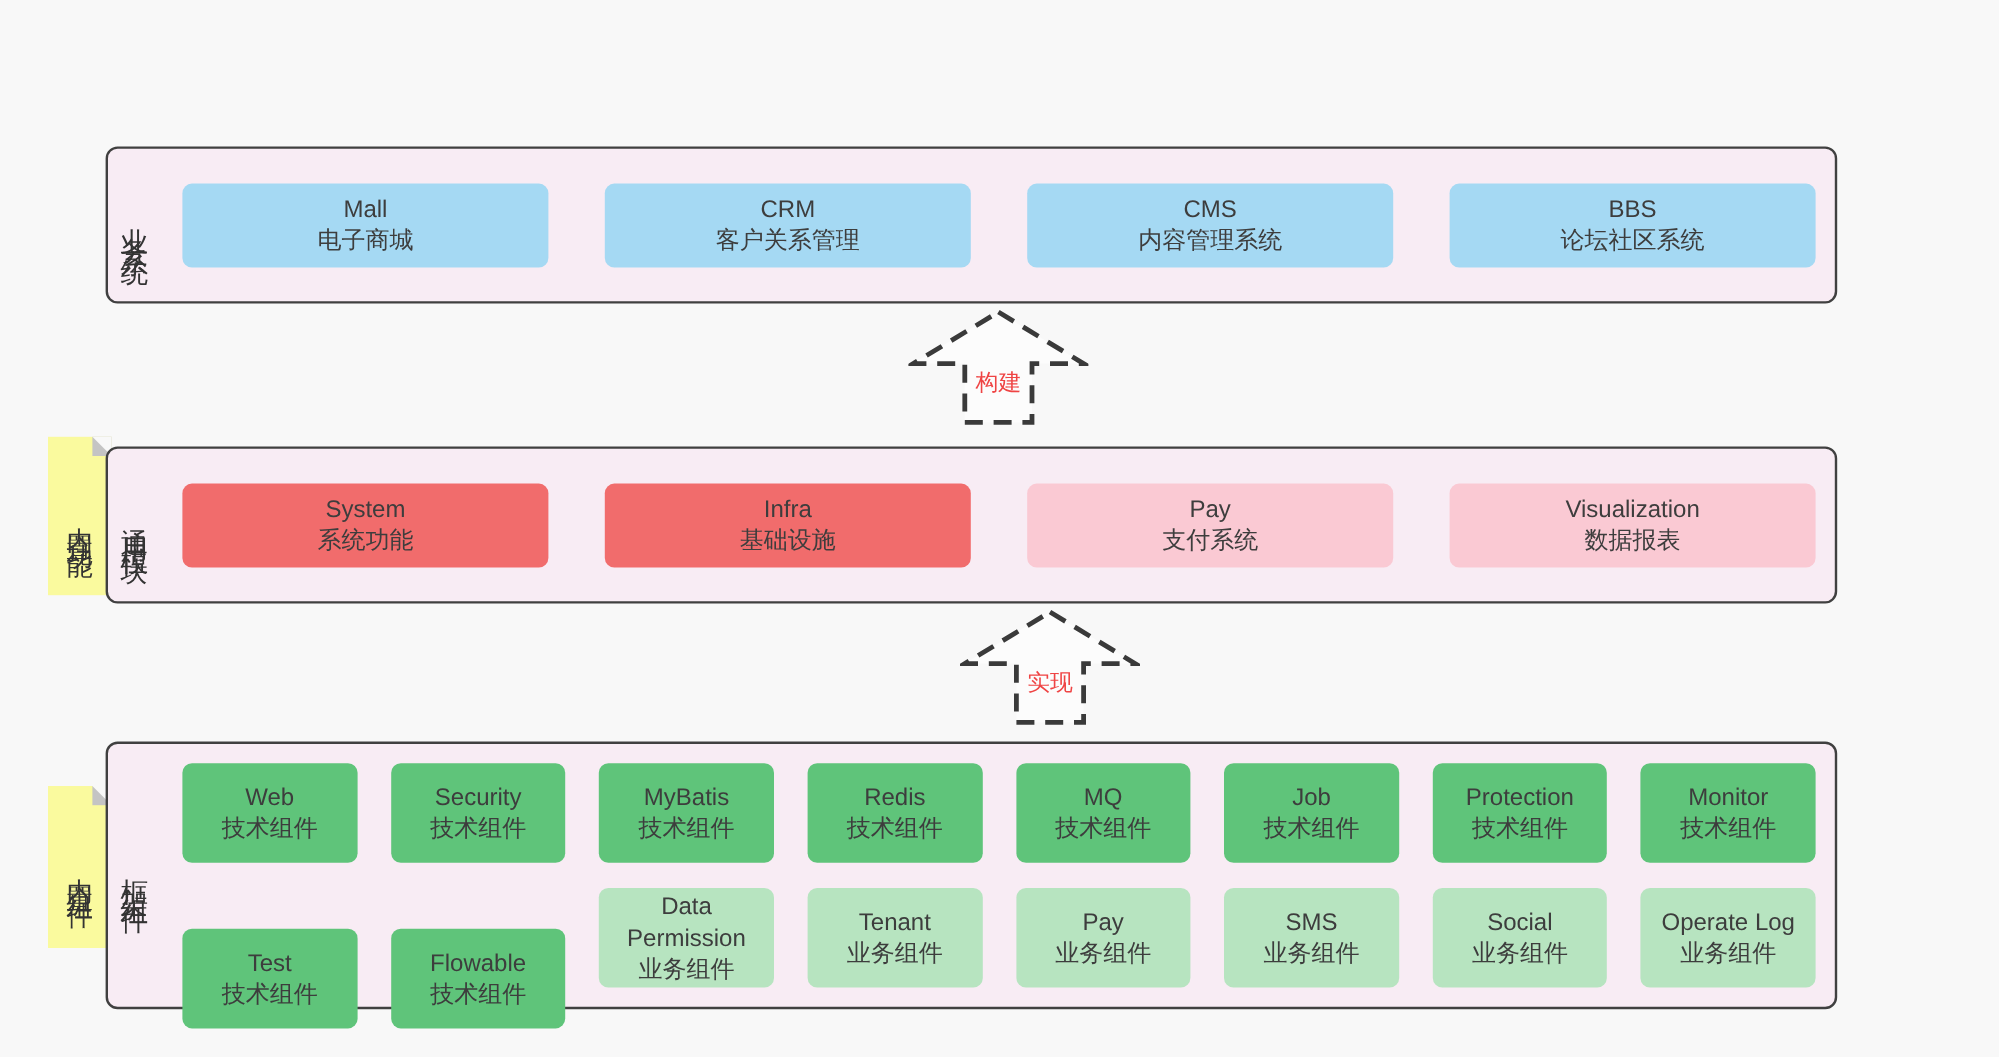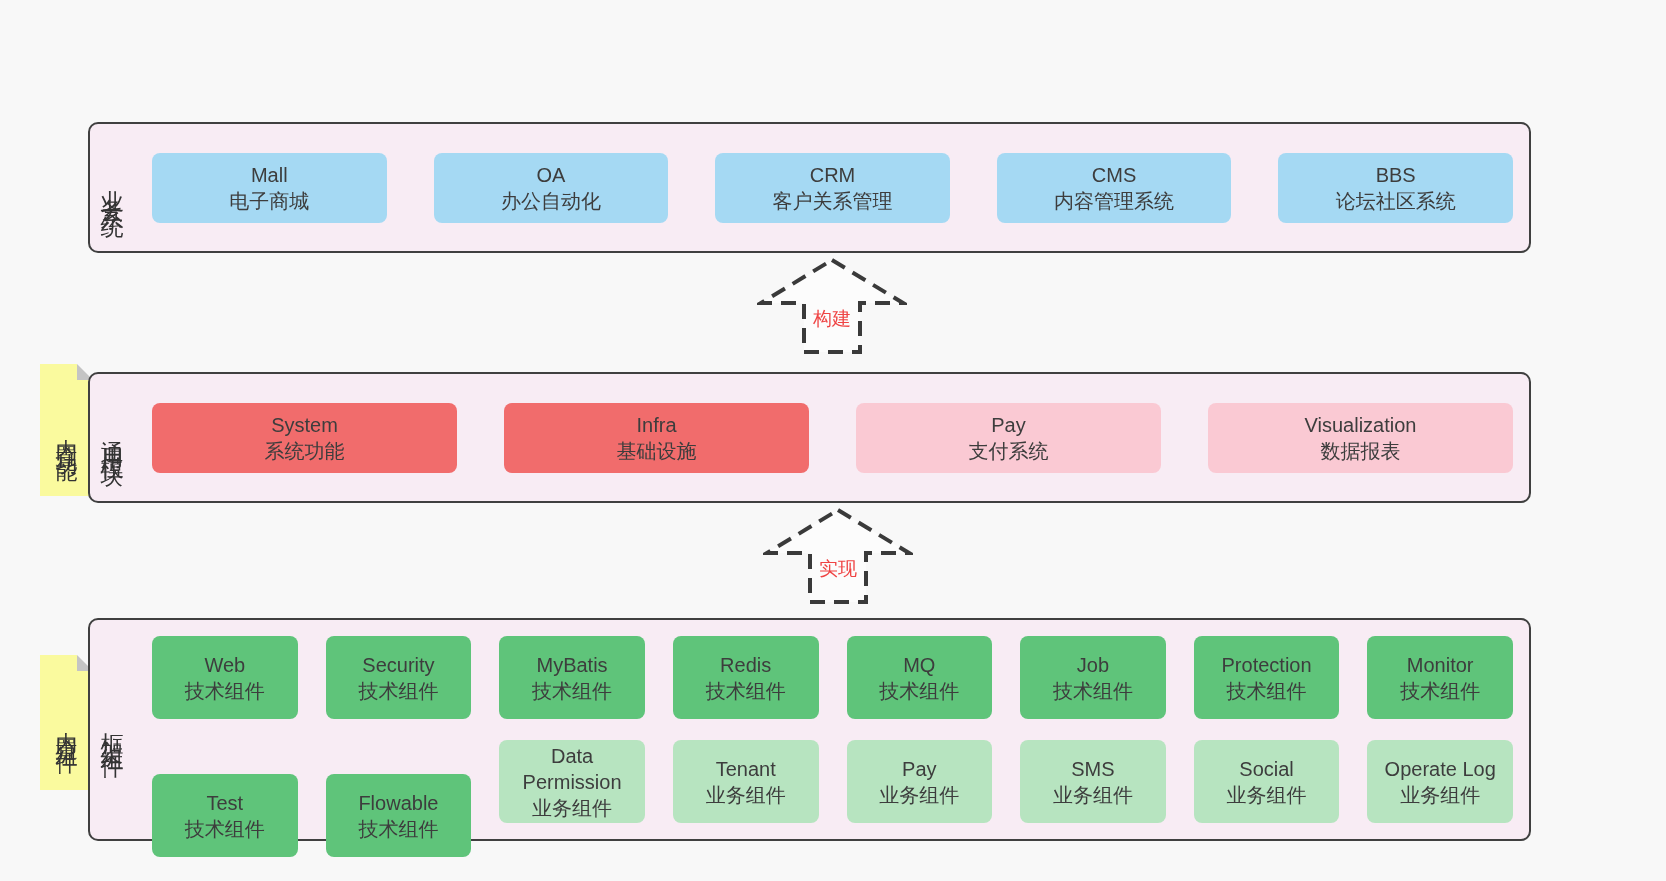--- a/index.html
+++ b/index.html
@@ -100,21 +100,21 @@
   #sticky1 { top: 364px; height: 132px; }
   #sticky2 { top: 655px; height: 135px; }
 
   
   .arrow-wrap {
     position: absolute;
     width: 150px; height: 100px;
     z-index: 1;
   }
   #arrow1 { left: 757px; top: 256px; }
-  #arrow2 { left: 763px; top: 506px; }
+  #arrow2 { left: 800px; top: 506px; }
   .arrow-wrap svg { position: absolute; inset: 0; }
   .arrow-label {
     position: absolute;
     left: 50%; top: 48px;
     transform: translateX(-50%);
     background: #fcfcfc;
     padding: 2px 5px;
     font-size: 19px;
     color: #ef4444;
     white-space: nowrap;
@@ -129,24 +129,20 @@
     <div class="side-label">
       <span>业务系统</span>
     </div>
     <div class="boxes-area">
       <div class="box-row cols6">
         <div class="box blue">
           <div>Mall</div>
           <div>电子商城</div>
         </div>
         <div class="box blue">
-          <div>OA</div>
-          <div>办公自动化</div>
-        </div>
-        <div class="box blue">
           <div>CRM</div>
           <div>客户关系管理</div>
         </div>
         <div class="box blue">
           <div>CMS</div>
           <div>内容管理系统</div>
         </div>
         <div class="box blue">
           <div>BBS</div>
           <div>论坛社区系统</div>

